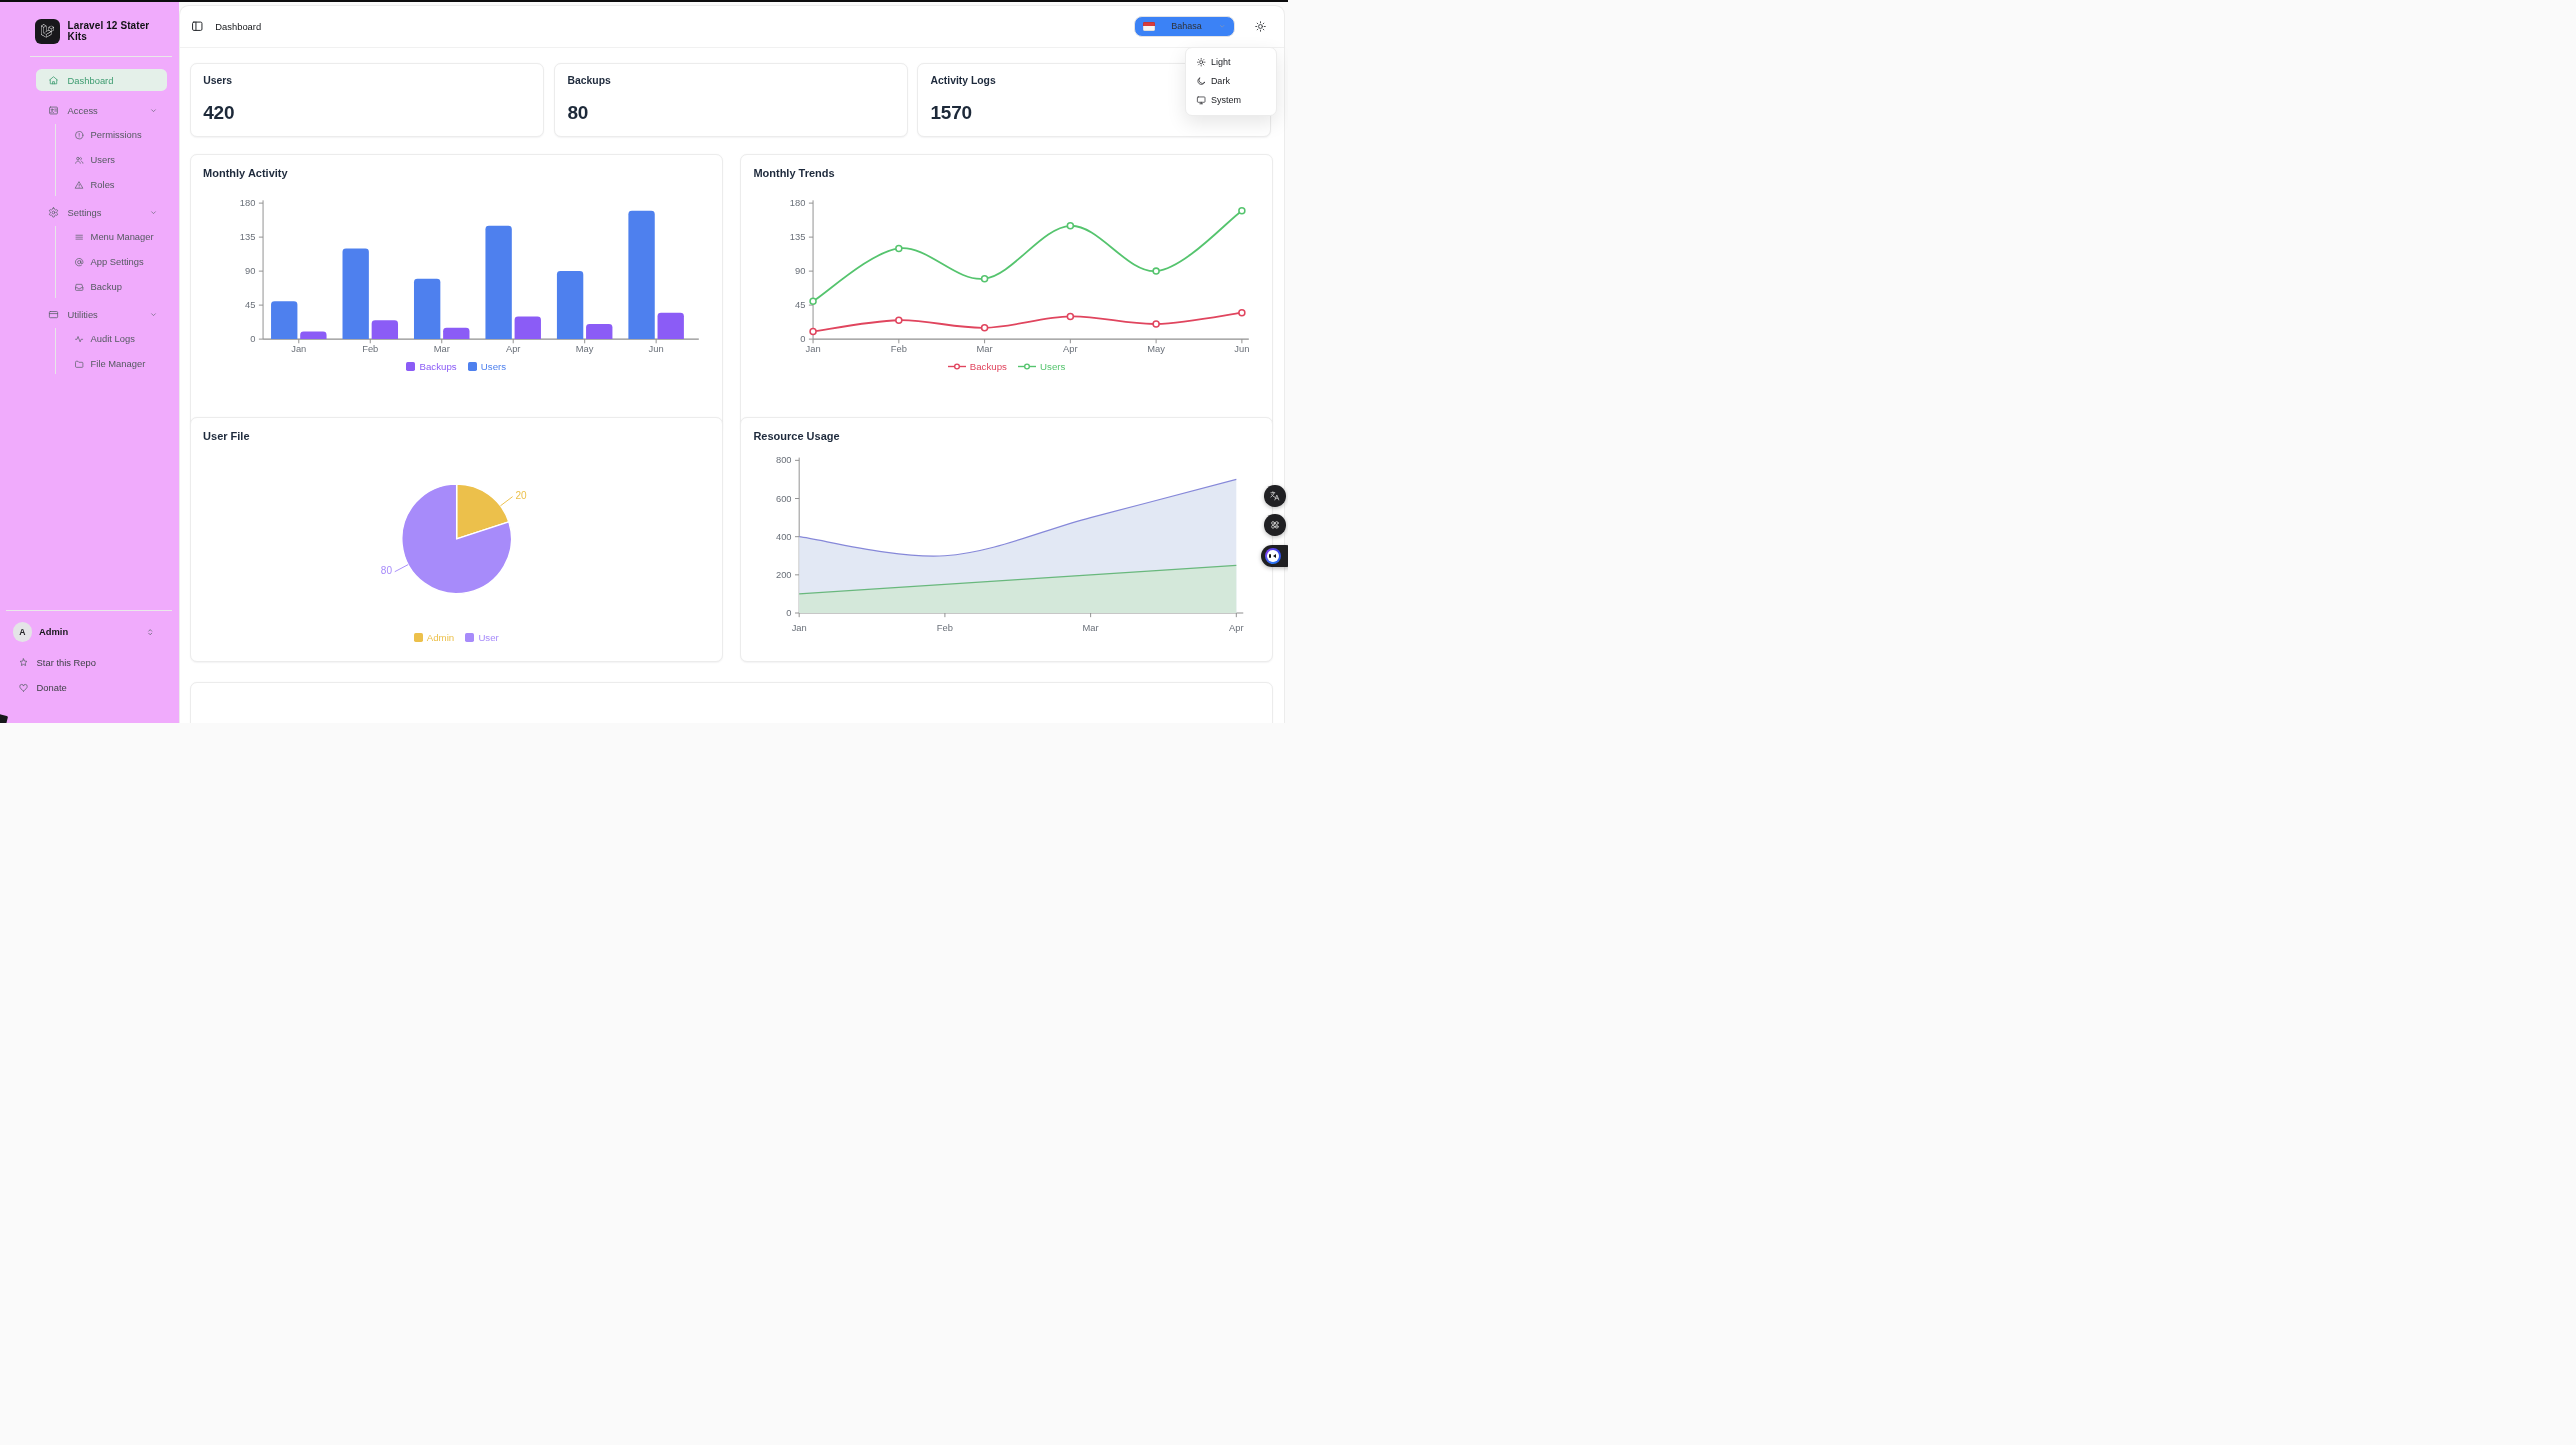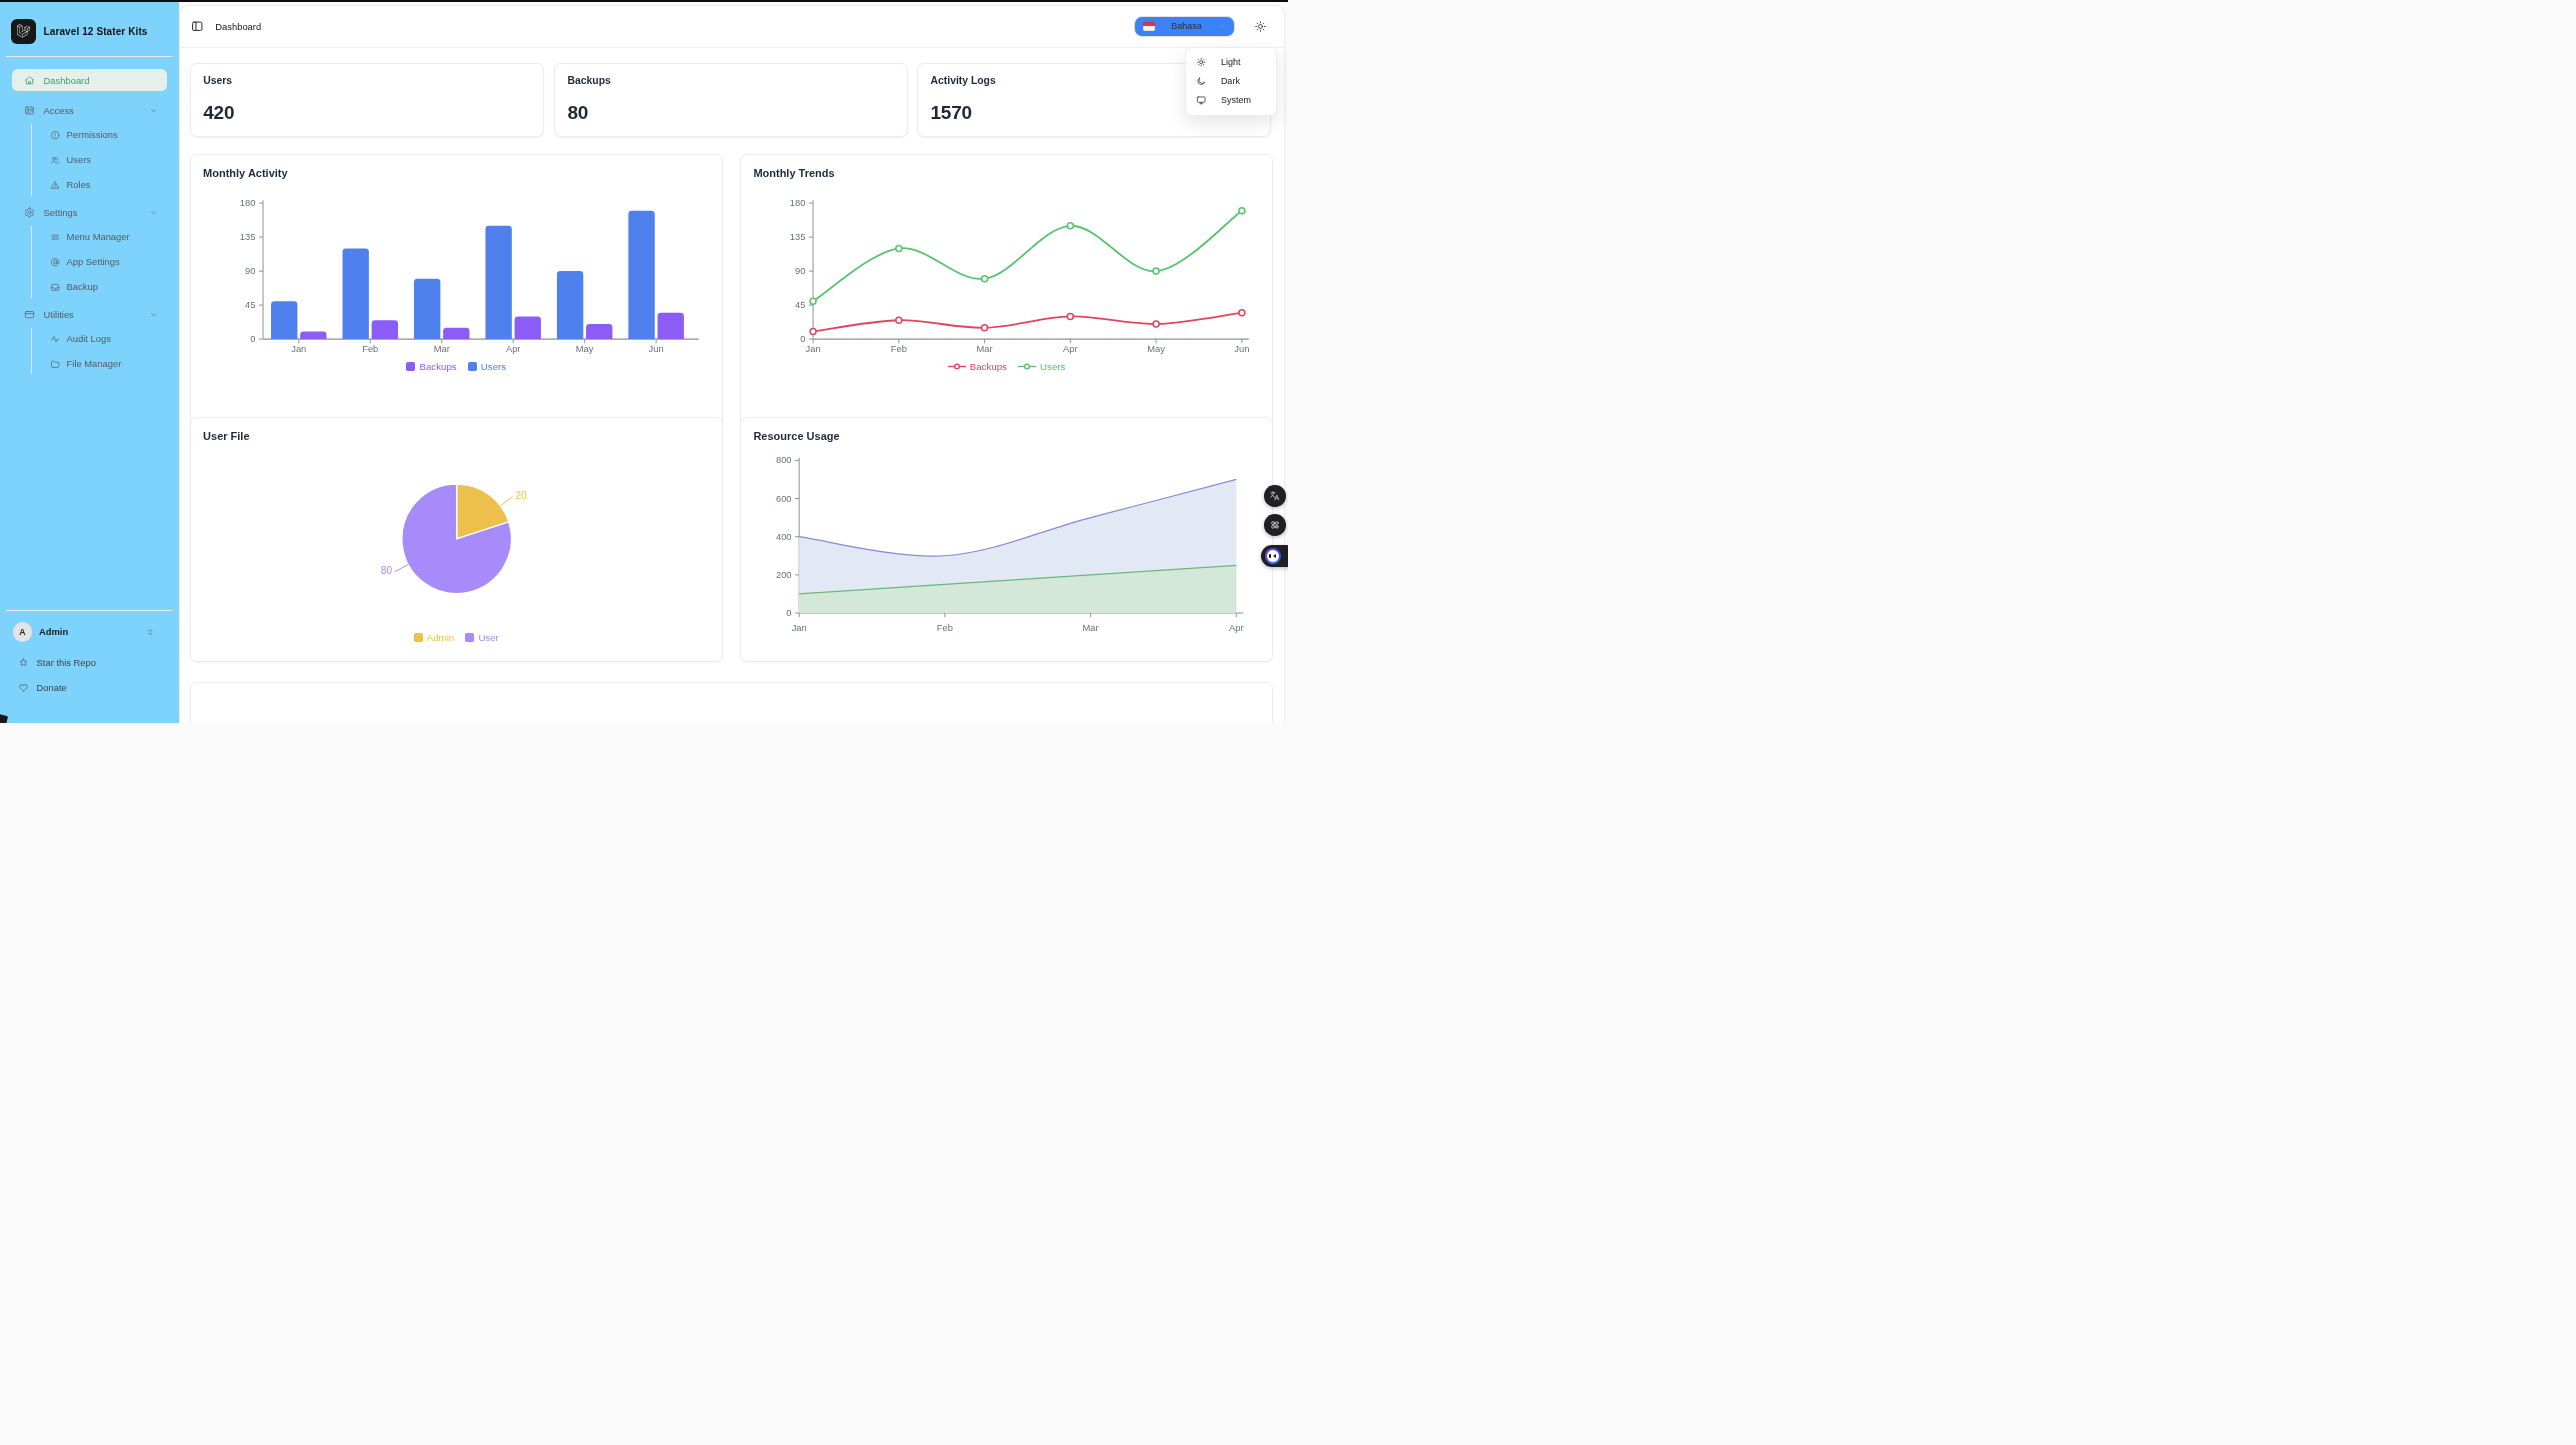--- a/index.html
+++ b/index.html
@@ -10,21 +10,21 @@
   }
   svg { display:block; }
   .stroke-ic { fill:none; stroke:#5b616b; stroke-width:1.7; stroke-linecap:round; stroke-linejoin:round; }
 
   
   .top-edge { position:absolute; top:0; left:0; right:0; height:2.1px; background:#0c0c0e; z-index:40; }
   .corner-wedge { position:absolute; left:-2.1px; bottom:-2.8px; width:9px; height:10.4px; background:#17181b; transform:rotate(14deg); border-radius:1.4px; z-index:60; }
   .scroll-track { position:absolute; top:47px; right:0; bottom:0; width:11px; background:#fafafa; border-left:0.7px solid #ebebeb; z-index:5; }
 
   
-  .sidebar { position:absolute; left:0; top:2.1px; bottom:0; width:179px; background:#7dd3fc; z-index:10; }
+  .sidebar { position:absolute; left:0; top:2.1px; bottom:0; width:179px; background:#f0abfc; z-index:10;padding-left:24px; }
   .brand { display:flex; align-items:center; padding:16.7px 11px 0 11px; }
   .brand-logo { width:25px; height:25px; border-radius:6.2px; background:#18181b; display:flex; align-items:center; justify-content:center; flex:0 0 auto; }
   .brand-logo svg { width:13px; height:14px; }
   .brand-name { margin-left:7.6px; font-size:10px; font-weight:700; color:#101114; letter-spacing:0.1px; }
   .side-div { border-top:0.7px solid #e9e9e9; margin:12.5px 7px 0 5.6px; }
   .nav { padding:11.8px 11.8px 0 11.8px; }
   .nav-item { display:flex; align-items:center; height:22px; border-radius:5.6px; padding:0 9.7px 0 11.8px; color:#555a61; font-size:9.4px; font-weight:500; cursor:pointer; position:relative; }
   .nav-item .ic { width:11px; height:11px; flex:0 0 auto; }
   .nav-item .lbl { margin-left:9px; white-space:nowrap; }
   .nav-item .chev { margin-left:auto; width:9px; height:9px; }
@@ -57,21 +57,21 @@
   .lang-pill { display:flex; align-items:center; gap:16px; height:21.5px; padding:0 8.3px; border:0.7px solid #e3e3e6; border-radius:8px; background:#3b82f6; cursor:pointer; }
   .flag { width:11.8px; height:8.3px; border-radius:1.4px; background:linear-gradient(#d63c3c 50%, #f5f5f2 50%); box-shadow:0 0 0 0.7px rgba(0,0,0,.12) inset; }
   .lang-label { font-size:9px; font-weight:500; color:#2f3237; }
   .lang-chev { width:8.3px; height:8.3px; }
   .theme-toggle { width:13px; height:13px; cursor:pointer; }
   .theme-toggle svg { width:13px; height:13px; }
   .theme-toggle .stroke-ic { stroke:#3c3f44; }
 
   
   .theme-menu { position:absolute; left:1005px; top:41px; width:92px; background:#fff; border:0.7px solid #ececec; border-radius:7px; box-shadow:0 7px 19.4px rgba(0,0,0,.10); padding:4.9px; z-index:50; }
-  .theme-item { display:flex; align-items:center; gap:14px; height:19px; padding:0 5.6px; border-radius:4.2px; font-size:9px; color:#202227; cursor:pointer; }
+  .theme-item { display:flex; align-items:center; gap:4px; height:19px; padding:0 5.6px; border-radius:4.2px; font-size:9px; color:#202227; cursor:pointer; }
   .theme-item .ic { width:10.4px; height:10.4px; }
   .theme-item .stroke-ic { stroke:#2a2a2e; }
 
   
   .card { position:absolute; background:#fff; border:0.7px solid #ececec; border-radius:7px; box-shadow:0 0.7px 1.4px rgba(16,24,40,.05); }
   .stat-card { width:354px; height:74px; top:57px; padding:11px 12.5px; }
   .stat-label { font-size:10.4px; font-weight:600; color:#1e2a3c; }
   .stat-value { margin-top:16px; font-size:19px; font-weight:700; color:#1d2939; letter-spacing:-0.2px; }
   .chart-card { width:533px; padding:11px 11px 0 11px; }
   .row1 { top:148px; height:280px; }

